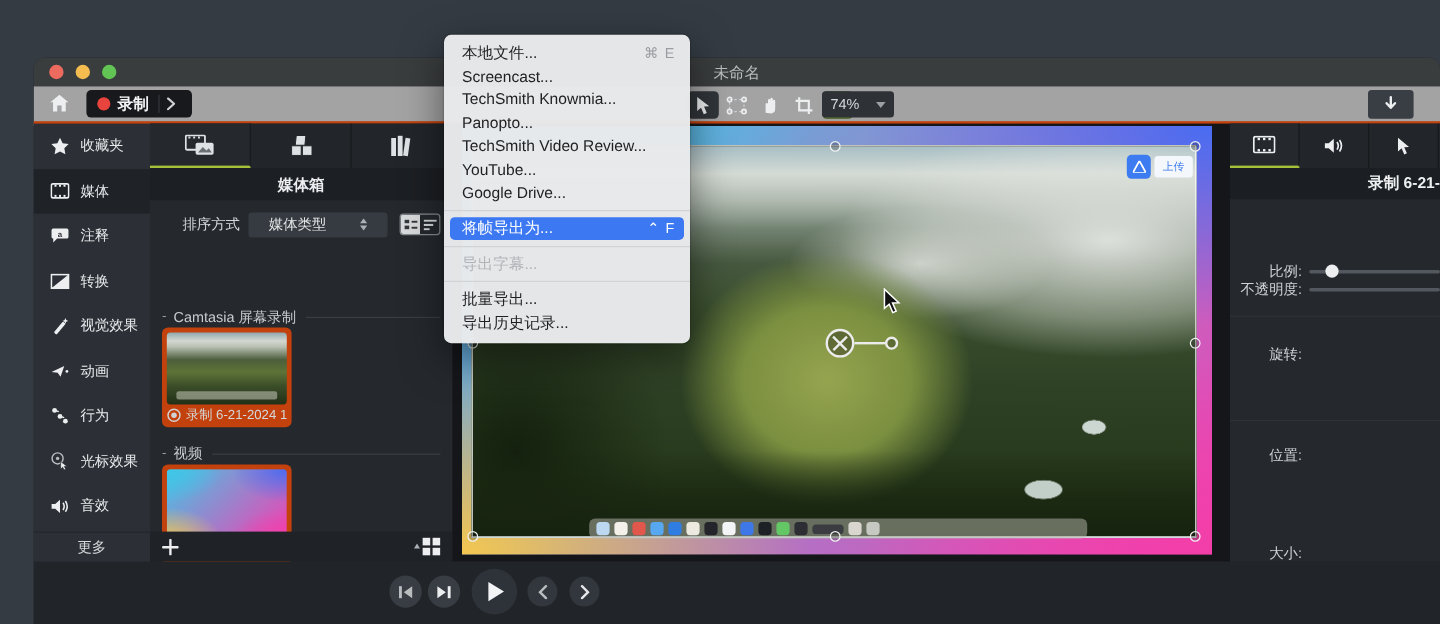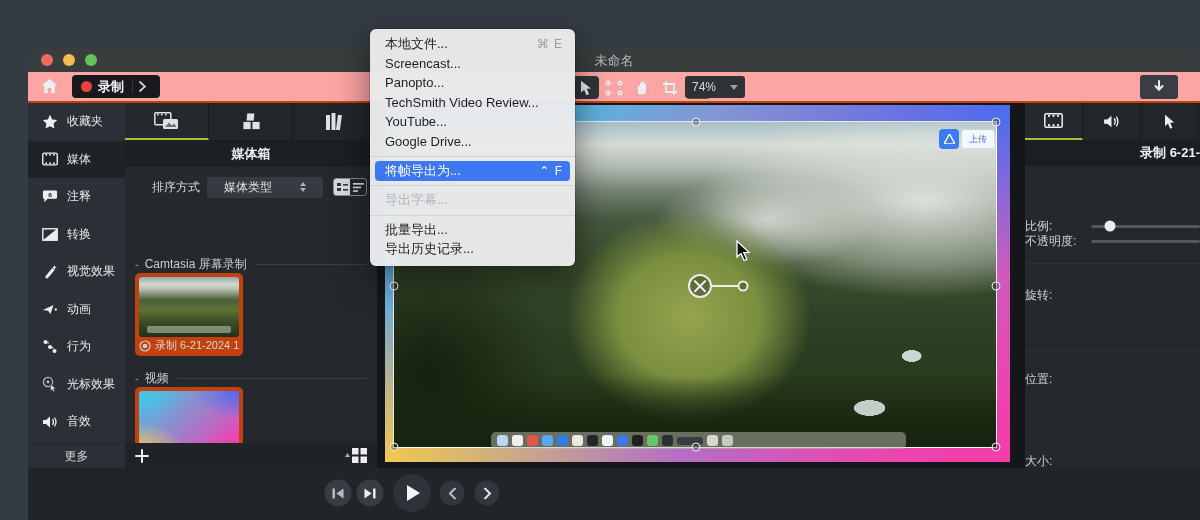--- a/index.html
+++ b/index.html
@@ -6,21 +6,21 @@
   body{width:1200px;height:520px;background:#343b43;position:relative;overflow:hidden;
        font-family:"Liberation Sans","DejaVu Sans",sans-serif;-webkit-font-smoothing:antialiased;}
   .abs{position:absolute;}
   
   #window{left:28px;top:48px;width:1172px;height:472px;background:#25282d;
           border-radius:10px 10px 0 0;overflow:hidden;}
   #titlebar{left:0;top:0;width:100%;height:24px;background:#3a3d3e;}
   .tl{width:12px;height:12px;border-radius:50%;top:6px;}
   #win-title{top:4px;left:0;width:100%;text-align:center;color:#b9bdc0;font-size:13px;}
   
-  #toolbar{left:0;top:24px;width:100%;height:29px;background:#fca5a5;border-bottom:4px solid #c2410c;}
+  #toolbar{left:0;top:24px;width:100%;height:29px;background:#a3a3a3;border-bottom:4px solid #c2410c;}
   .tbtn{height:22px;display:flex;align-items:center;justify-content:center;border-radius:4px;}
   #home-btn{left:8px;top:3px;width:26px;}
   #record-pill{left:44px;top:3px;width:88px;background:#17191d;border-radius:4px;display:flex;align-items:center;height:23px;}
   #rec-dot{width:11px;height:11px;border-radius:50%;background:#e8433d;margin:0 6px 0 9px;}
   #rec-label{color:#f2f4f5;font-size:13px;font-weight:bold;}
   #rec-sep{width:1px;height:15px;background:#34383d;margin:0 6px 0 8px;}
   .tool{top:4px;width:26px;height:23px;background:transparent;}
   .tool.sel{background:#30353a;}
   .tool.green{background:#7da038;border:1px solid #465c1e;box-sizing:border-box;}
   #zoom-select{left:657px;top:4px;width:60px;height:22px;background:#2e3237;border-radius:3px;
@@ -101,21 +101,21 @@
   #badge-pill{height:18px;background:#f4f7fb;border-radius:3px;color:#3d7bf0;font-size:9px;display:flex;align-items:center;padding:0 7px;}
   #mouse-cursor{left:342px;top:118px;}
   
   #rightpanel{left:997px;top:55px;width:175px;height:365px;background:#25292e;}
   #rp-tabs{left:0;top:0;width:175px;height:37px;background:#22262a;display:flex;}
   .rp-tab{width:58px;height:37px;display:flex;align-items:center;justify-content:center;border-right:1px solid #17191c;box-sizing:border-box;}
   .rp-tab.active{background:#25292e;border-bottom:2px solid #a5c13a;}
   #rp-header{left:0;top:37px;width:175px;height:26px;background:#1b1e22;color:#eef0f1;font-size:13px;font-weight:bold;
              display:flex;align-items:center;justify-content:flex-end;white-space:nowrap;z-index:3;}
   .prop-row{position:absolute;left:0;width:175px;height:18px;display:flex;align-items:center;}
-  .prop-label{width:60px;color:#cfd3d6;font-size:12px;flex:0 0 auto;}
+  .prop-label{width:60px;text-align:right;color:#cfd3d6;font-size:12px;flex:0 0 auto;}
   .prop-track{position:relative;margin-left:6px;height:3px;background:#53585e;border-radius:2px;flex:1;}
   .prop-thumb{position:absolute;top:50%;width:11px;height:11px;background:#eceef0;border-radius:50%;transform:translate(-50%,-50%);}
   .rp-div{position:absolute;left:0;width:175px;height:1px;background:#2e3237;}
   
   #playbar{left:0;top:420px;width:1172px;height:52px;background:#212529;}
   .pb-btn{position:absolute;border-radius:50%;background:#383d43;display:flex;align-items:center;justify-content:center;transform:translate(-50%,-50%);}
   #pb-play{width:38px;height:38px;background:#2e3339;}
   .pb-small{width:27px;height:27px;}
   .pb-tiny{width:25px;height:25px;background:#32373d;}
   
@@ -581,20 +581,23 @@
 
 <div id="export-menu" class="abs">
     <div class="menu-item">
       <span>本地文件...</span>
       <span class="sc">⌘ E</span>
     </div>
     <div class="menu-item">
       <span>Screencast...</span>
     </div>
     <div class="menu-item">
+      <span>TechSmith Knowmia...</span>
+    </div>
+    <div class="menu-item">
       <span>Panopto...</span>
     </div>
     <div class="menu-item">
       <span>TechSmith Video Review...</span>
     </div>
     <div class="menu-item">
       <span>YouTube...</span>
     </div>
     <div class="menu-item">
       <span>Google Drive...</span>

